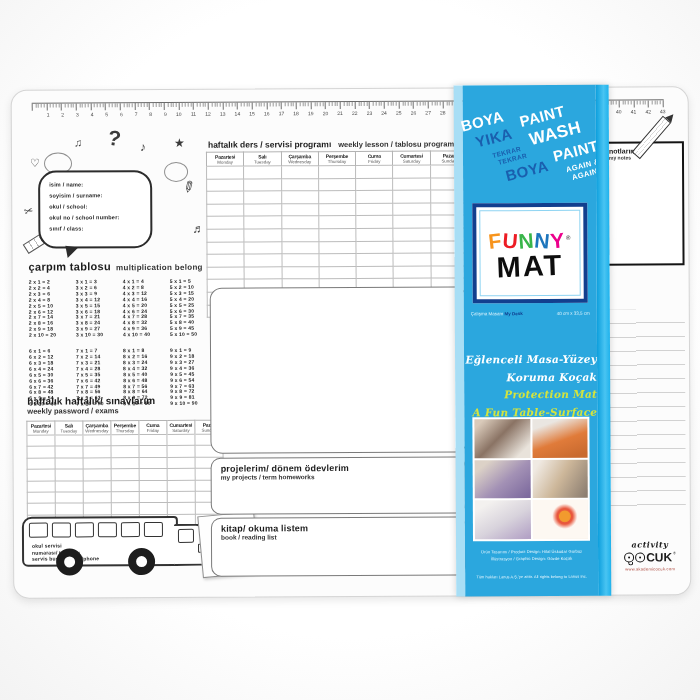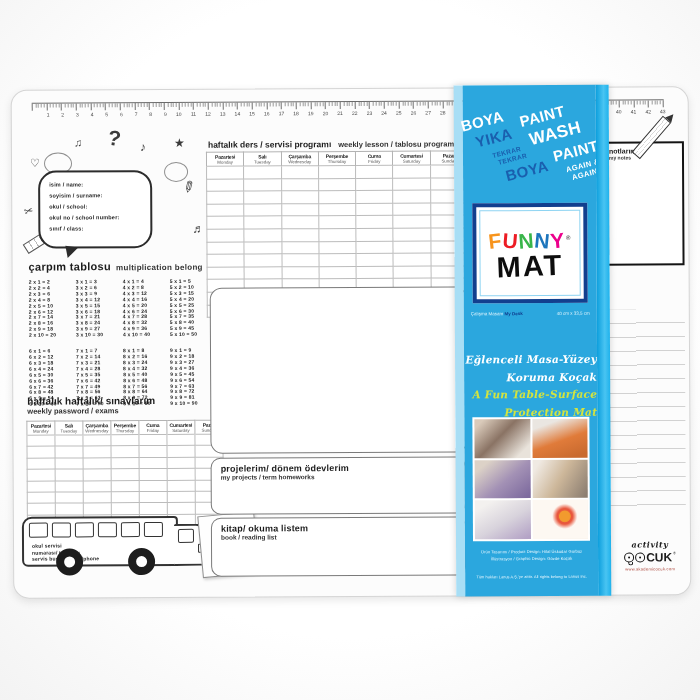--- a/index.html
+++ b/index.html
@@ -918,22 +918,22 @@
       </div>
 
       <div class="prod-line">
         <span><span>Çalışma Masam</span> <b>My Desk</b></span>
         <span>40 cm x 33,5 cm</span>
       </div>
 
       <div class="tagline">
         <div class="t-white">Eğlenceli Masa-Yüzey</div>
         <div class="t-white">Koruma Koçak</div>
+        <div class="t-green">Protection Mat</div>
         <div class="t-green">A Fun Table-Surface</div>
-        <div class="t-green">Protection Mat</div>
       </div>
 
       <div class="photo-grid">
             <div class="ph ph1"></div>
             <div class="ph ph2"></div>
             <div class="ph ph3"></div>
             <div class="ph ph4"></div>
             <div class="ph ph5"></div>
             <div class="ph ph6"></div>
           </div>

